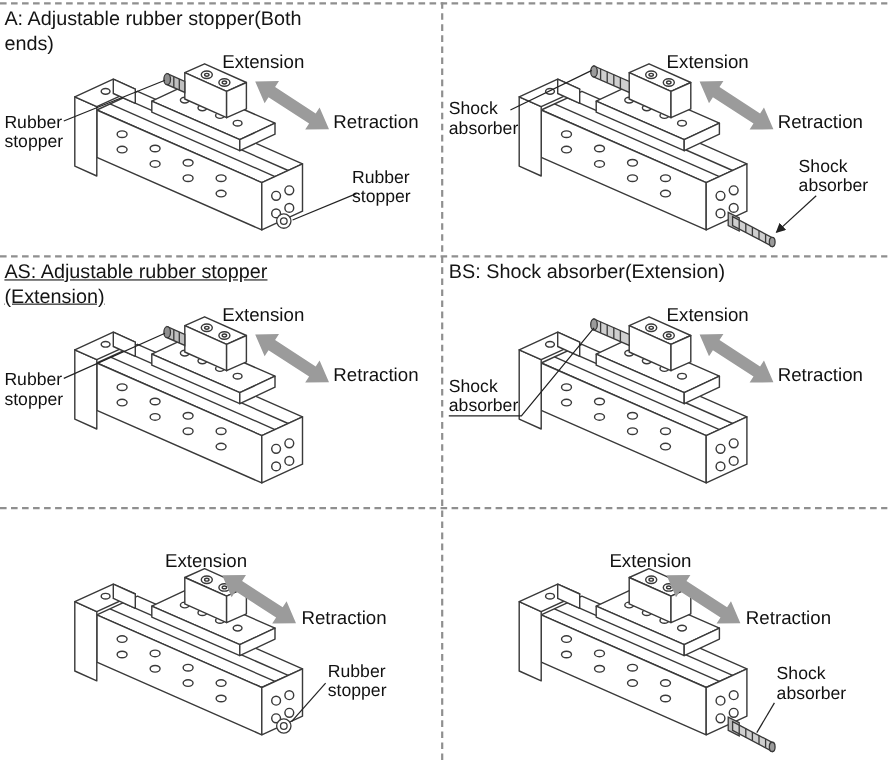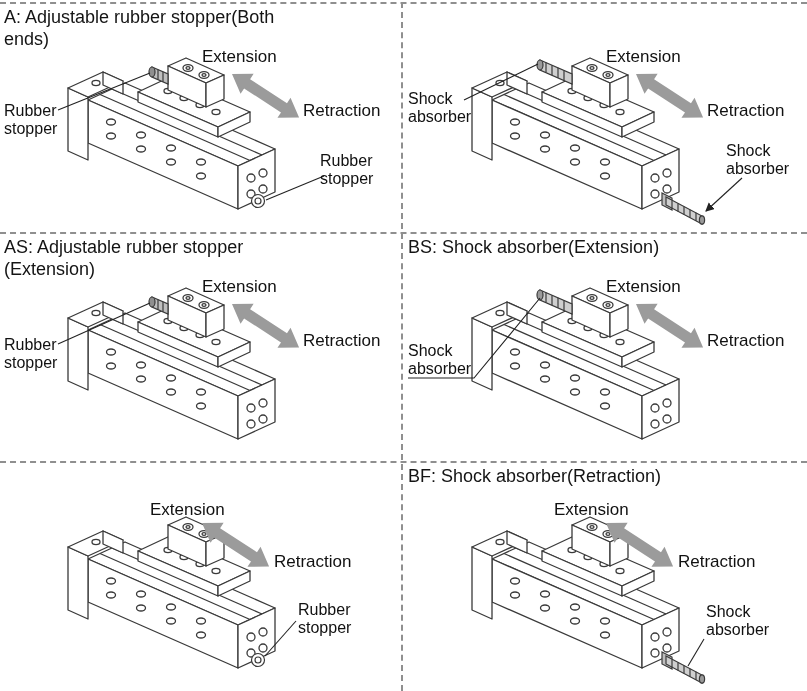--- a/index.html
+++ b/index.html
@@ -12,21 +12,21 @@
   .sep-h2{left:0;right:0;top:461px;border-top:2px dashed #8f8f8f;}
   .panel{position:absolute;overflow:hidden;}
   .p0{left:0;  top:4px;  width:400px;height:228px;}
   .p1{left:404px;top:4px; width:403px;height:228px;}
   .p2{left:0;  top:234px;width:400px;height:227px;}
   .p3{left:404px;top:234px;width:403px;height:227px;}
   .p4{left:0;  top:463px;width:400px;height:228px;}
   .p5{left:404px;top:463px;width:403px;height:228px;}
   .title{font-size:18px;line-height:1.22;padding:3px 2px 0 4px;position:relative;z-index:2;}
   .p0 .title{max-width:305px;}
-  .p2 .title{max-width:300px;}
+  .p2 .title{max-width:300px;text-decoration:underline;}
   .draw{position:absolute;left:0;top:0;width:400px;height:228px;z-index:1;}
   .draw text{font-family:"Liberation Sans",sans-serif;fill:#111;}
   .dirlabel{font-size:17px;}
   .callout{font-size:16px;}
   .leader{stroke:#222;stroke-width:1.1;fill:none;}
 </style>
 </head>
 <body>
 
 <svg width="0" height="0" style="position:absolute" aria-hidden="true">
@@ -198,21 +198,20 @@
       <use href="#dir-arrow" transform="translate(202,60) rotate(33)" fill="#9b9b9b"></use>
       <text class="dirlabel" x="150" y="52">Extension</text>
       <text class="dirlabel" x="274" y="104">Retraction</text>
       <line class="leader" x1="296" y1="158" x2="265" y2="193"></line>
       <text class="callout" x="298" y="152">Rubber</text>
       <text class="callout" x="298" y="170">stopper</text>
     </svg>
   </section>
 
   <section class="panel p5">
-    <div class="title">BF: Shock absorber(Retraction)</div>
     <svg class="draw" viewBox="0 0 400 228">
       <use href="#iso-body"></use>
       <use href="#acc-shock-right"></use>
       <use href="#dir-arrow" transform="translate(202,60) rotate(33)" fill="#9b9b9b"></use>
       <text class="dirlabel" x="150" y="52">Extension</text>
       <text class="dirlabel" x="274" y="104">Retraction</text>
       <line class="leader" x1="300" y1="176" x2="284" y2="203"></line>
       <text class="callout" x="302" y="154">Shock</text>
       <text class="callout" x="302" y="172">absorber</text>
     </svg>

